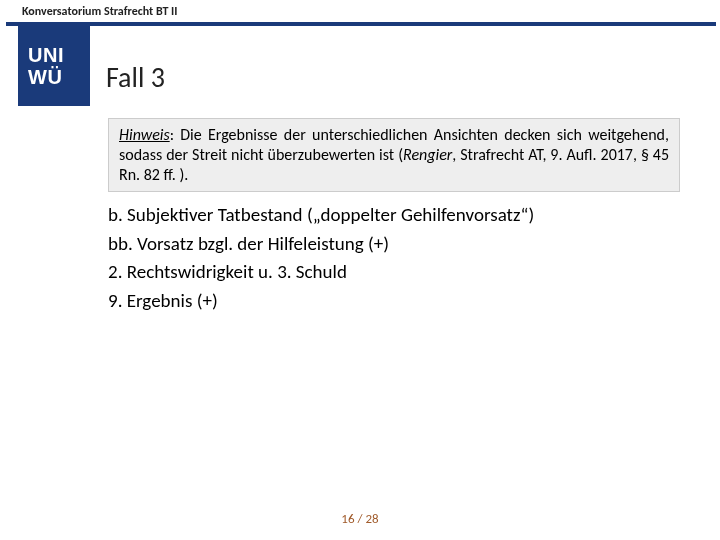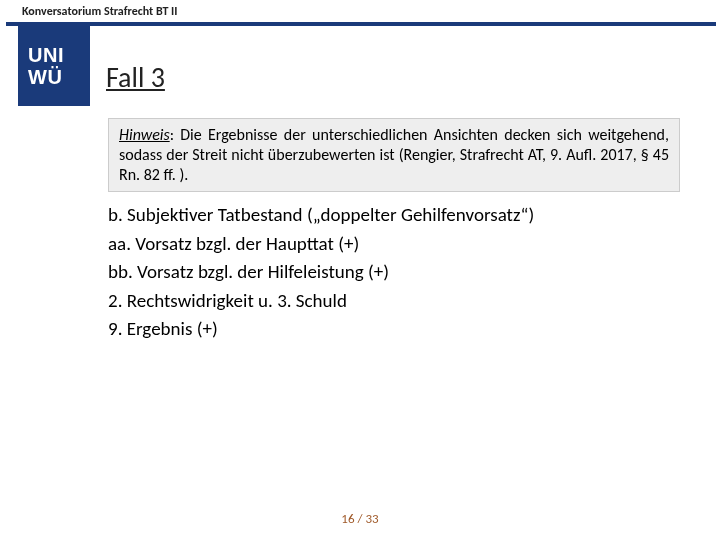--- a/index.html
+++ b/index.html
@@ -2,24 +2,24 @@
 <html><head>
 <meta charset="utf-8">
 <style>
   * { box-sizing: border-box; margin: 0; padding: 0; }
   html, body { width: 720px; height: 540px; font-family: Calibri, "Segoe UI", Arial, sans-serif; background: #fff; color: #000; }
   .slide { position: relative; width: 720px; height: 540px; }
   .header { position: absolute; top: 4px; left: 6px; font-size: 12px; font-weight: 700; color: #222; padding-left: 16px; }
   .header-rule { position: absolute; top: 22px; left: 6px; width: 710px; height: 4px; background: #1a3a7a; }
   .logo-block { position: absolute; top: 26px; left: 18px; width: 72px; height: 80px; background: #1a3a7a; color: #fff; display: flex; flex-direction: column; justify-content: center; align-items: flex-start; padding-left: 10px; }
   .logo-block span { font-weight: 700; font-size: 20px; line-height: 22px; letter-spacing: 0.5px; font-family: Arial, sans-serif; }
-  .title { position: absolute; top: 60px; left: 106px; font-size: 28px; font-weight: 400; color: #222; text-decoration: underline; }
+  .title { position: absolute; top: 60px; left: 106px; font-size: 28px; font-weight: 400; color: #222; }
   .hint-box { position: absolute; top: 118px; left: 108px; width: 572px; background: #eee; border: 1px solid #ccc; padding: 6px 10px 6px 10px; font-size: 16px; line-height: 1.25; text-align: justify; }
   .hint-box .lead { font-style: italic; text-decoration: underline; margin-top: 40px; }
-  .hint-box .ref { }
+  .hint-box .ref { font-style: italic; }
   .body { position: absolute; top: 202px; left: 108px; width: 580px; font-size: 19px; line-height: 1.4; }
   .body p { margin: 0 0 2px 0; }
   .pager { position: absolute; bottom: 14px; width: 720px; text-align: center; font-size: 13px; color: #a05a2a; }
 </style>
 </head>
 <body>
 
 <div class="slide">
 
   <div class="header">Konversatorium Strafrecht BT II</div>
@@ -31,23 +31,22 @@
   </div>
 
   <div class="title">Fall 3</div>
 
   <div class="hint-box">
     <span class="lead">Hinweis</span><span>: Die Ergebnisse der unterschiedlichen Ansichten decken sich weitgehend, sodass der Streit nicht überzubewerten ist (</span><span class="ref">Rengier</span><span>, Strafrecht AT, 9. Aufl. 2017, § 45 Rn. 82 ff. ).</span>
   </div>
 
   <div class="body">
     <p>b. Subjektiver Tatbestand („doppelter Gehilfenvorsatz“)</p>
-    <p>aa. Vorsatz bzgl. der Haupttat (+)</p>
     <p>bb. Vorsatz bzgl. der Hilfeleistung (+)</p>
     <p>2. Rechtswidrigkeit u. 3. Schuld</p>
     <p>9. Ergebnis (+)</p>
   </div>
 
   <div class="pager">
-    <span>16</span><span> / </span><span>33</span>
+    <span>16</span><span> / </span><span>28</span>
   </div>
 
 </div>
 
 </body></html>

